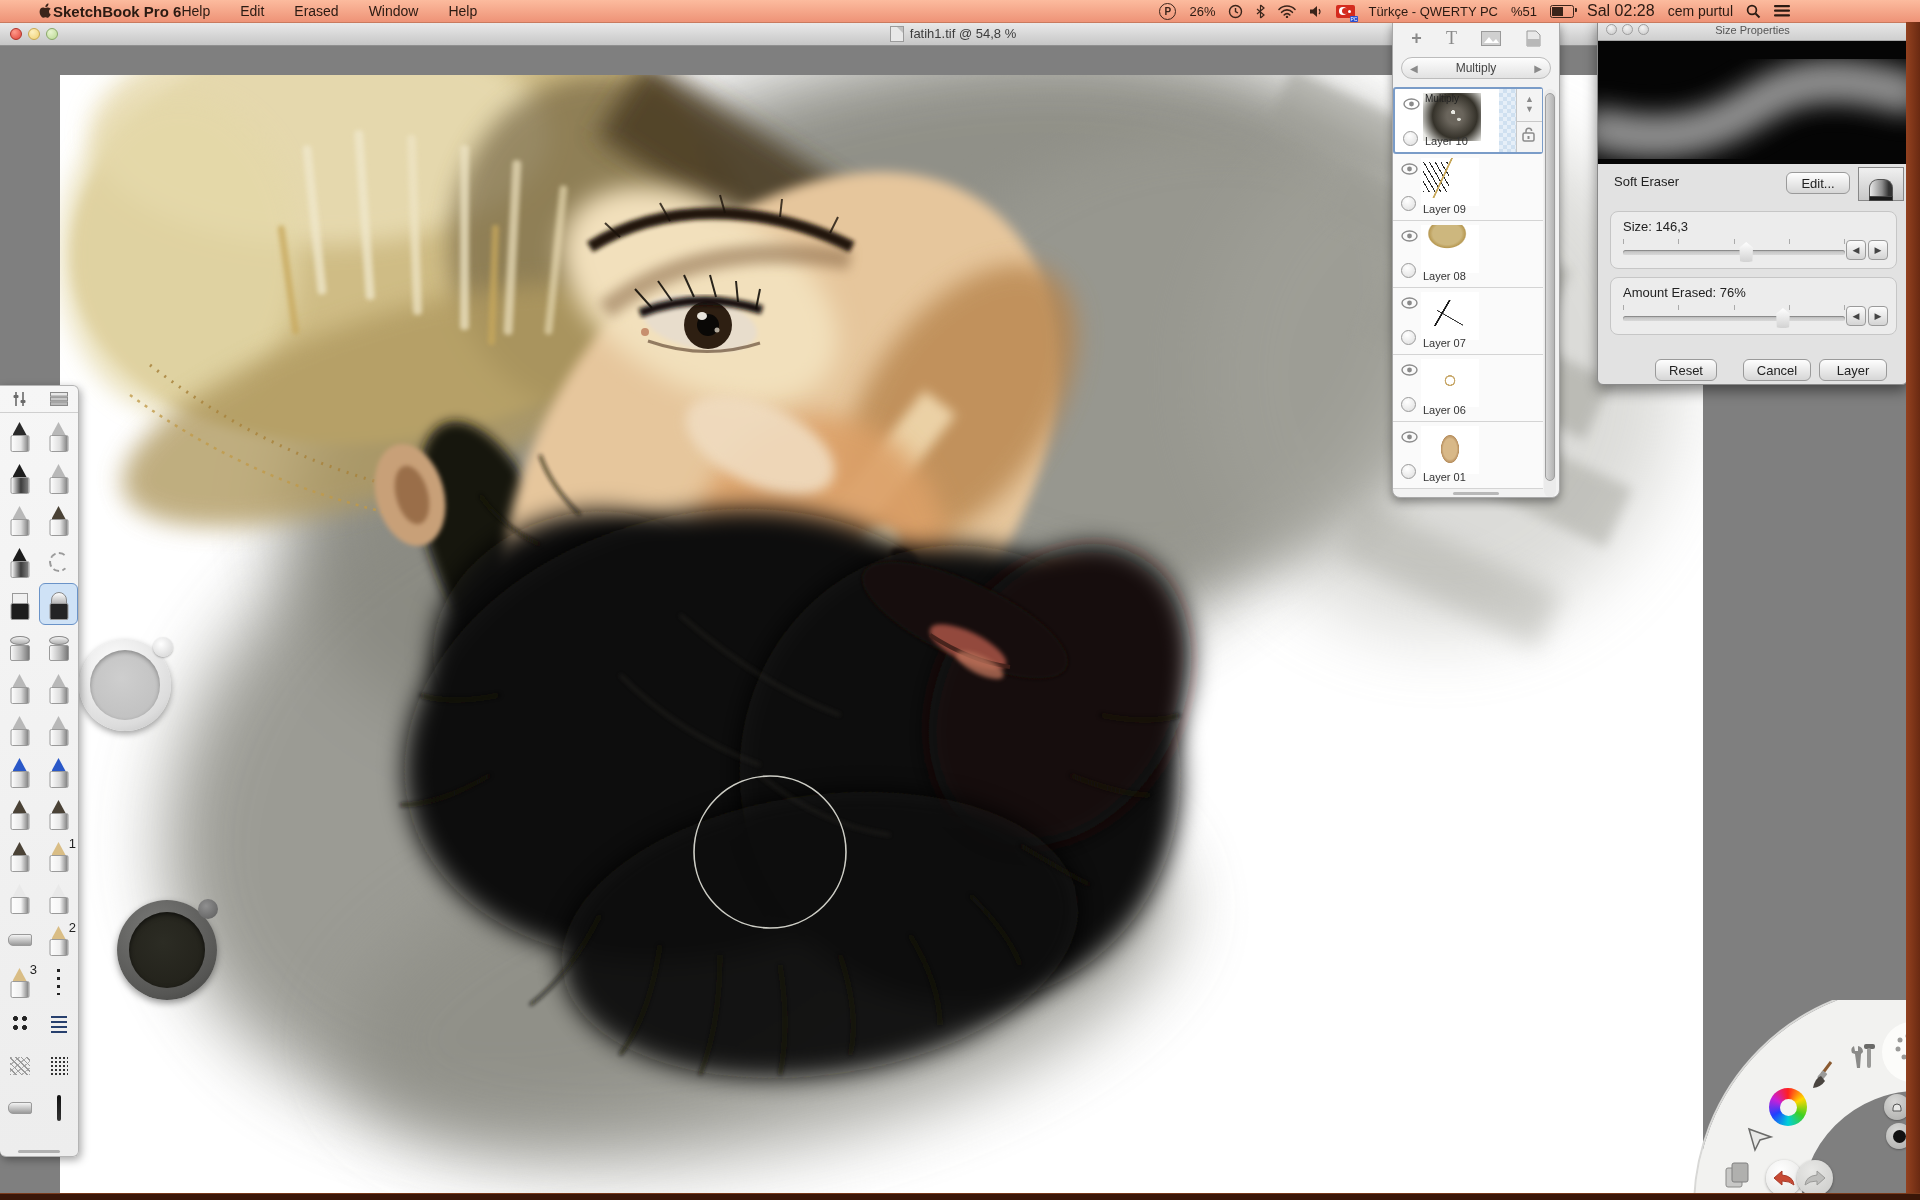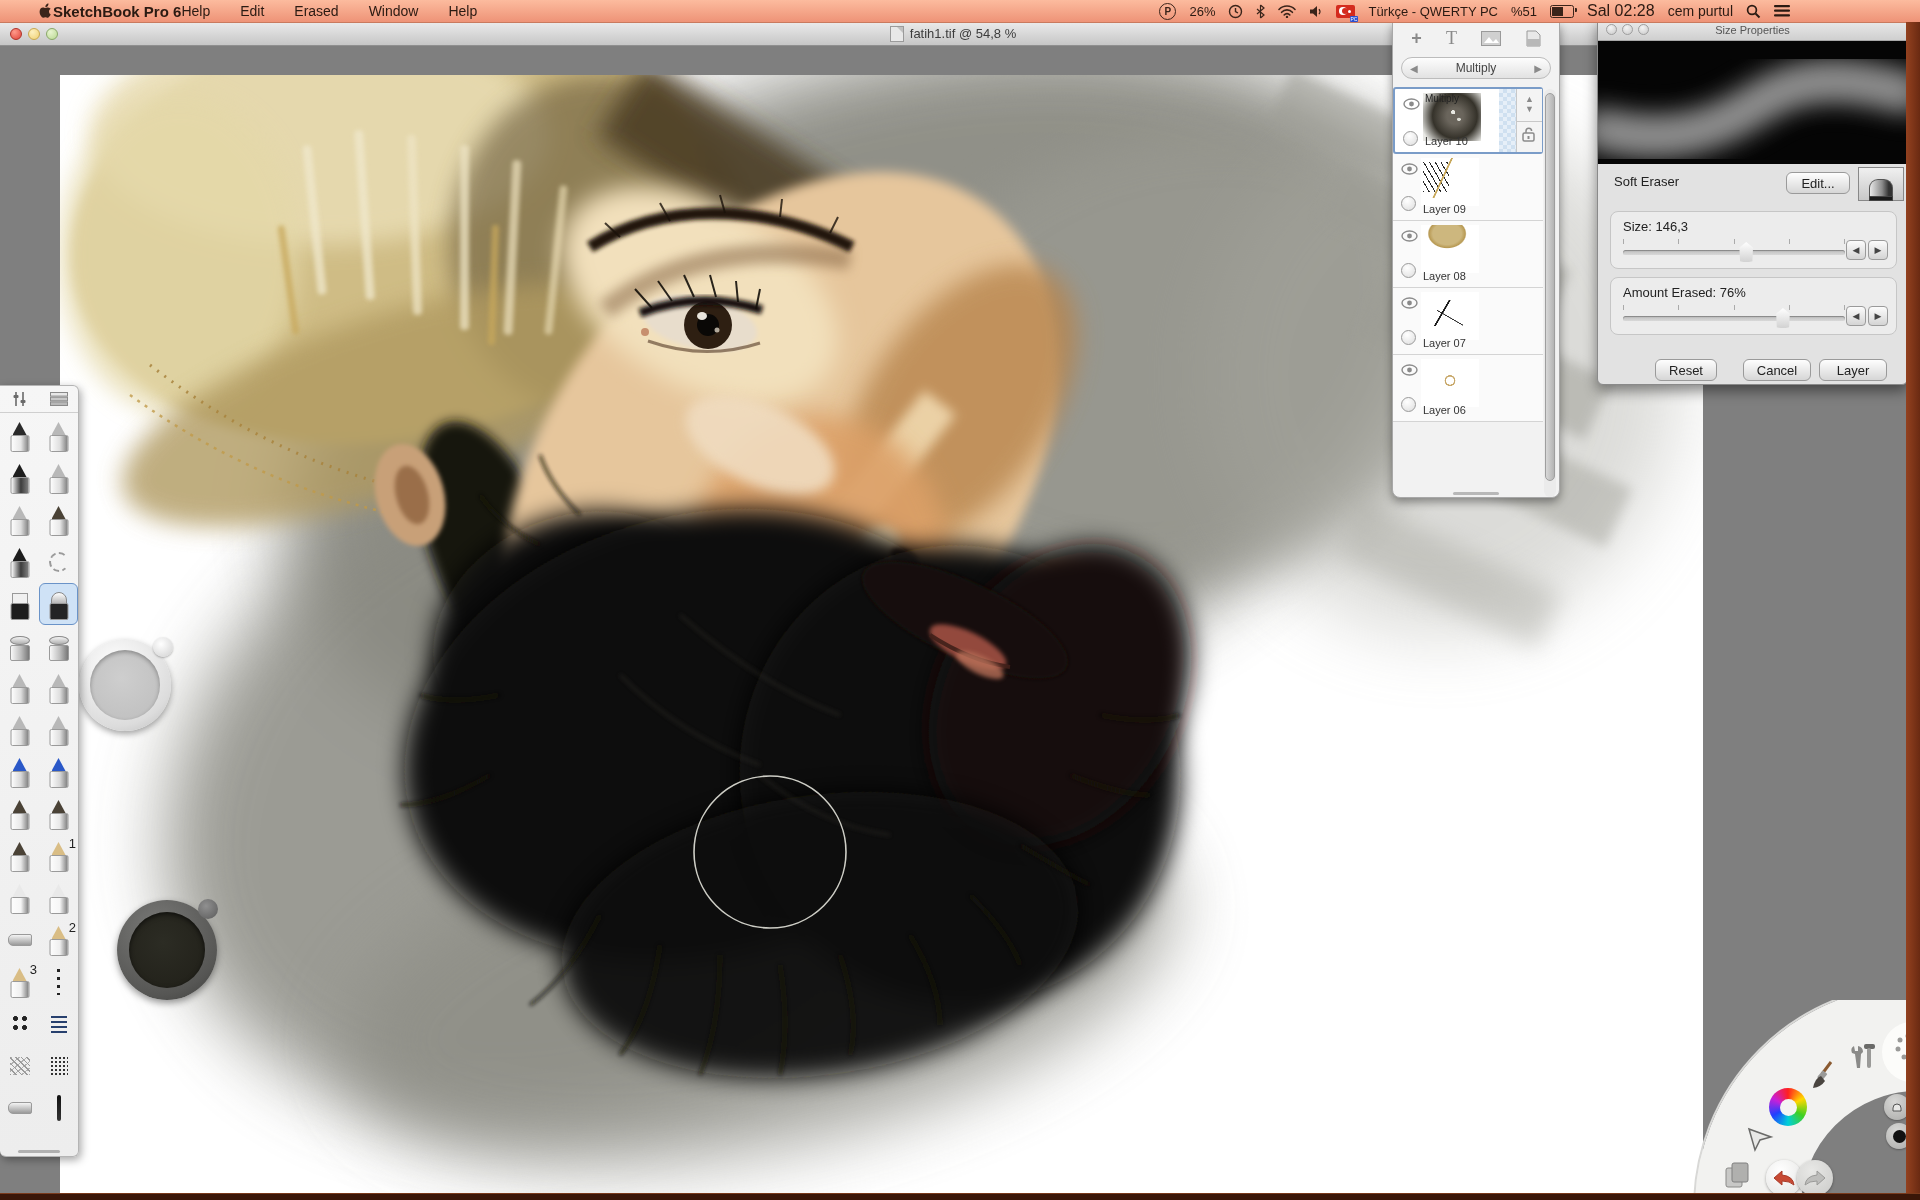--- a/index.html
+++ b/index.html
@@ -705,20 +705,29 @@
         </div>
         <div class="layer-row">
           <span class="layer-eye"><svg width="17" height="12" viewBox="0 0 17 12">
               <ellipse cx="8.5" cy="6" rx="7.5" ry="5" fill="none" stroke="#8a8a8a" stroke-width="1.4"></ellipse>
               <circle cx="8.5" cy="6" r="2.4" fill="#8a8a8a"></circle>
             </svg></span>
           <span class="layer-thumb th-l06"></span>
           <span class="layer-radio"></span>
           <span class="layer-name">Layer 06</span>
         </div>
+        <div class="layer-row">
+          <span class="layer-eye"><svg width="17" height="12" viewBox="0 0 17 12">
+              <ellipse cx="8.5" cy="6" rx="7.5" ry="5" fill="none" stroke="#8a8a8a" stroke-width="1.4"></ellipse>
+              <circle cx="8.5" cy="6" r="2.4" fill="#8a8a8a"></circle>
+            </svg></span>
+          <span class="layer-thumb th-l01"></span>
+          <span class="layer-radio"></span>
+          <span class="layer-name">Layer 01</span>
+        </div>
       </div>
     <div id="layers-scroll">
         <div class="thumb"></div>
       </div>
     <div id="layers-resize"></div>
   </div>
 
   <div id="brushprops">
     <div id="bp-titlebar">
       <span class="bp-tl" style="left:8px;"></span>

